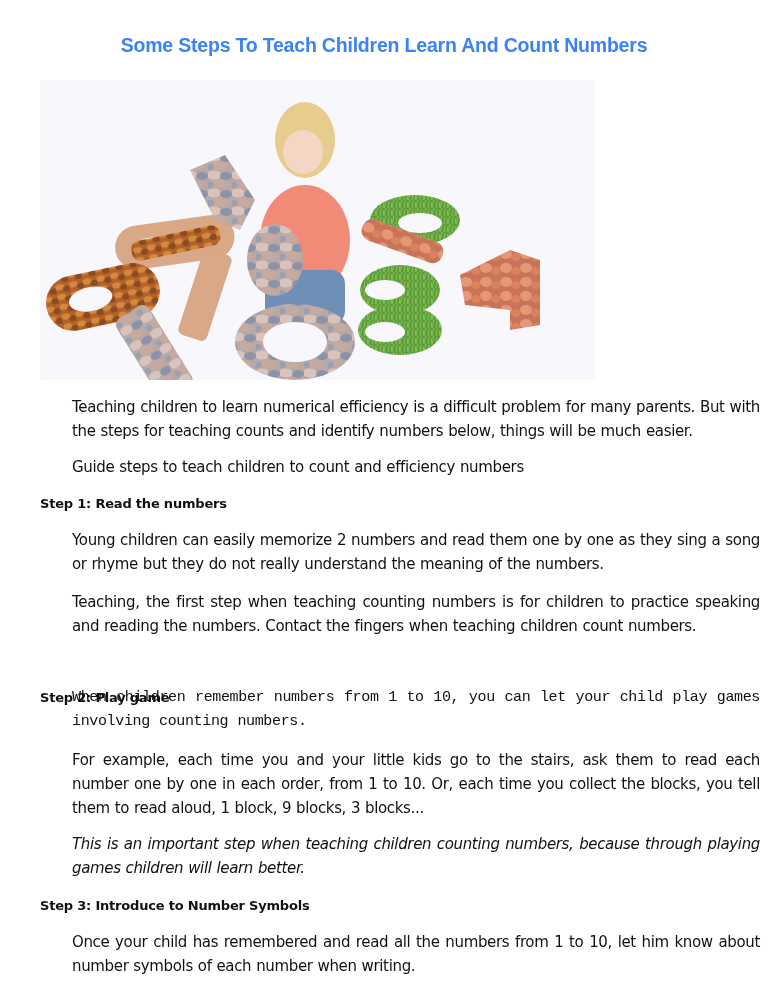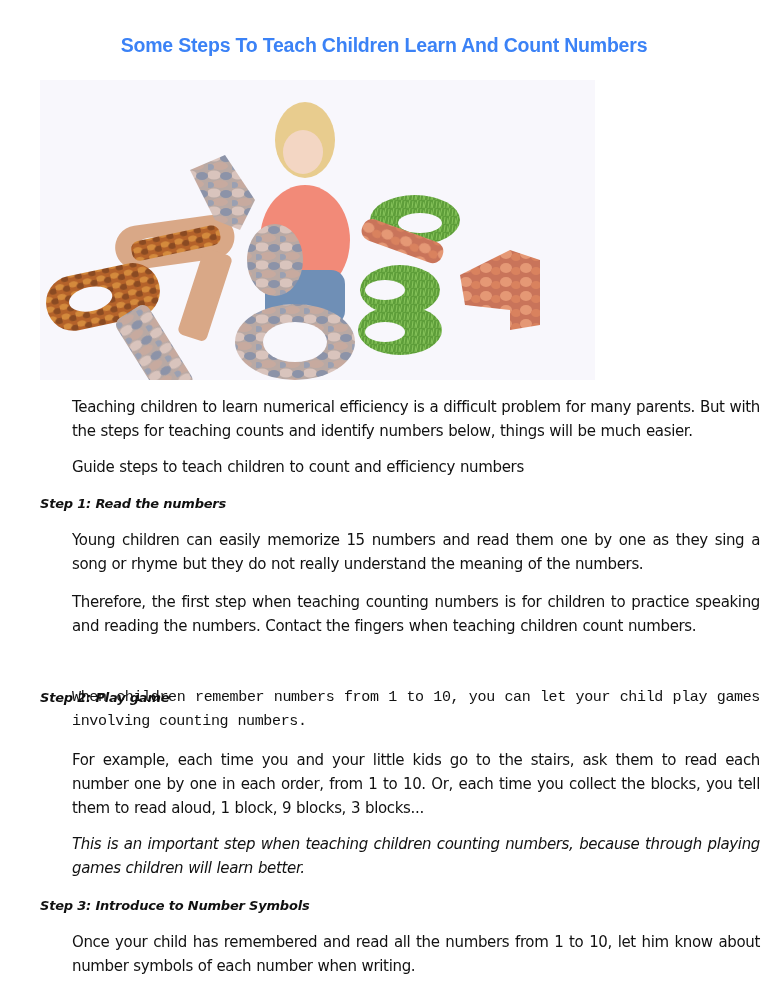--- a/index.html
+++ b/index.html
@@ -49,21 +49,20 @@
     word-spacing: 0.5px;
     margin-left: 48px;
   }
   .heading {
     position: absolute;
     left: 40px;
     font-size: 13px;
     font-weight: bold;
     line-height: 24px;
     letter-spacing: -0.2px;
-    font-style: italic;
   }
 </style>
 </head>
 <body>
 
 <div>
 
   <div class="title">Some Steps To Teach Children Learn And Count Numbers</div>
 
   <div class="hero">
@@ -133,23 +132,23 @@
       <path d="M420 195 L470 170 L500 180 L500 245 L470 250 L470 230 L425 225 Z" fill="url(#logs)"></path>
     </svg>
   </div>
 
   <div class="body-text" style="top:395px;">Teaching children to learn numerical efficiency is a difficult problem for many parents. But with the steps for teaching counts and identify numbers below, things will be much easier.</div>
 
   <div class="body-text" style="top:455px;">Guide steps to teach children to count and efficiency numbers</div>
 
   <div class="heading" style="top:492px;">Step 1: Read the numbers</div>
 
-  <div class="body-text" style="top:528px;">Young children can easily memorize 15 numbers and read them one by one as they sing a song or rhyme but they do not really understand the meaning of the numbers.</div>
+  <div class="body-text" style="top:528px;">Young children can easily memorize 2 numbers and read them one by one as they sing a song or rhyme but they do not really understand the meaning of the numbers.</div>
 
-  <div class="body-text" style="top:590px;">Therefore, the first step when teaching counting numbers is for children to practice speaking and reading the numbers. Contact the fingers when teaching children count numbers.</div>
+  <div class="body-text" style="top:590px;">Teaching, the first step when teaching counting numbers is for children to practice speaking and reading the numbers. Contact the fingers when teaching children count numbers.</div>
 
   <div class="heading" style="top:650px;margin-top:36px;">Step 2: Play game</div>
 
   <div class="body-text" style="top:686px;font-family:Liberation Mono, monospace;">When children remember numbers from 1 to 10, you can let your child play games involving counting numbers.</div>
 
   <div class="body-text" style="top:748px;">For example, each time you and your little kids go to the stairs, ask them to read each number one by one in each order, from 1 to 10. Or, each time you collect the blocks, you tell them to read aloud, 1 block, 9 blocks, 3 blocks...</div>
 
   <div class="body-text" style="top:832px;font-style:italic;">This is an important step when teaching children counting numbers, because through playing games children will learn better.</div>
 
   <div class="heading" style="top:894px;">Step 3: Introduce to Number Symbols</div>

